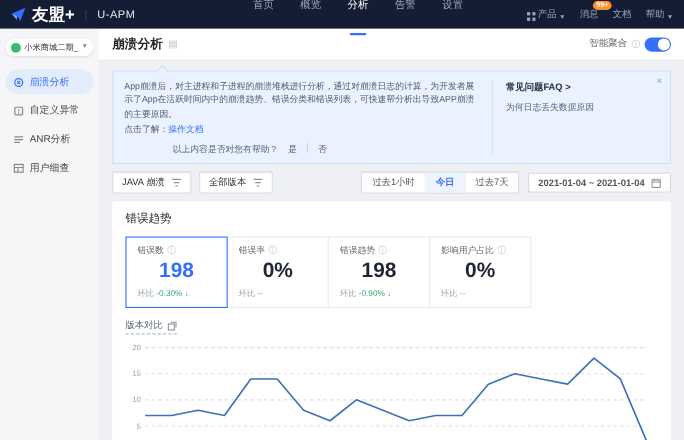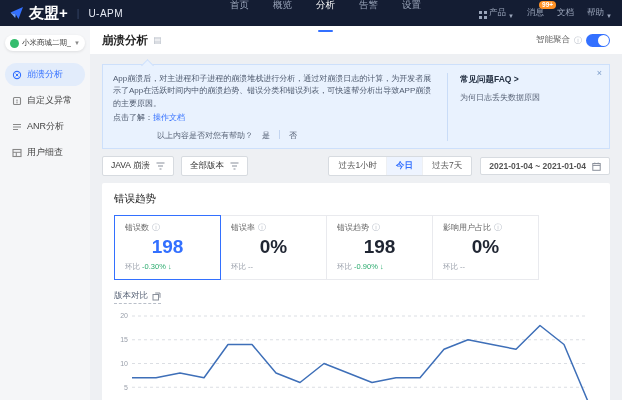--- a/index.html
+++ b/index.html
@@ -68,21 +68,21 @@
   .time-seg { display:flex; background:#fff; border:1px solid #d7dbe0; border-radius:2px; overflow:hidden; }
   .seg-opt { padding:3px 9px; font-size:8.5px; color:#555; border-right:1px solid #eef0f3; cursor:pointer; }
   .seg-opt:last-child { border-right:none; }
   .seg-opt.active { color:#3370ff; background:#eef4ff; font-weight:bold; }
   .date-box { margin-left:8px; background:#fff; border:1px solid #d7dbe0; border-radius:2px; padding:3px 8px; font-size:8.5px; color:#555; display:flex; align-items:center; gap:6px; cursor:pointer;font-weight:bold; }
 
   
   .content-card { margin:0 12px 10px; background:#fff; border-radius:2px; padding:9px 12px 8px; }
   .section-title { font-size:10.5px; font-weight:normal; color:#222; }
   .stat-row { display:flex; margin-top:9px; }
-  .stat-card { width:107px; border:1px solid #e9eaee; padding:6px 10px 7px; margin-left:-1px; cursor:pointer; background:#fff; }
+  .stat-card { width:93px; border:1px solid #e9eaee; padding:6px 10px 7px; margin-left:-1px; cursor:pointer; background:#fff; }
   .stat-card:first-child { margin-left:0; }
   .stat-card.selected { border-color:#3370ff; position:relative; z-index:1; }
   .stat-label { font-size:8px; color:#666; display:flex; align-items:center; gap:3px; }
   .stat-value { font-size:19px; font-weight:bold; color:#1f2532; margin-top:3px;text-align:center; }
   .stat-card.selected .stat-value { color:#3370ff; }
   .stat-compare { font-size:7.5px; color:#9aa0ab; margin-top:4px; }
   .stat-compare .delta { color:#2bab6e; }
   .stat-compare .delta.flat { color:#9aa0ab; }
 
   .version-link { margin-top:10px; display:inline-flex; align-items:center; gap:4px; font-size:8.5px; color:#5a6578; border-bottom:1px dashed #b9bfc9; padding-bottom:1px; cursor:pointer; }

